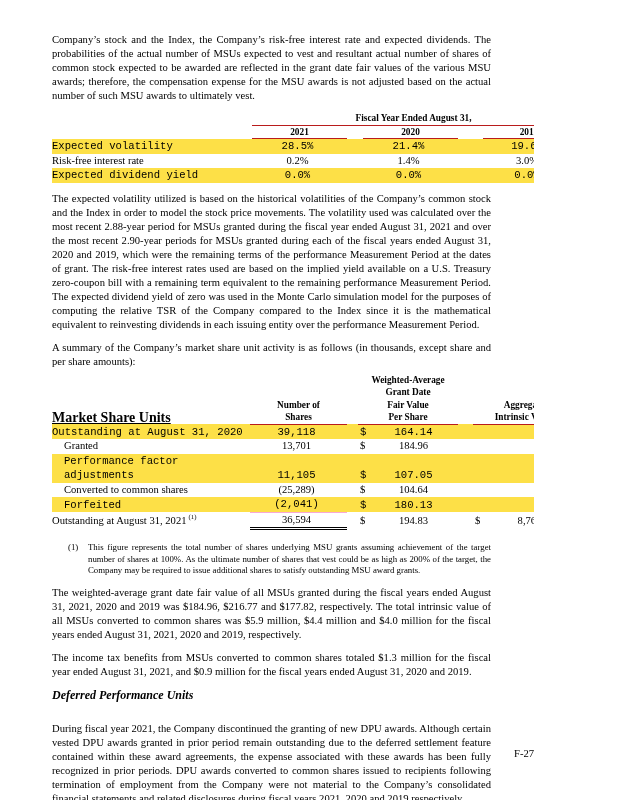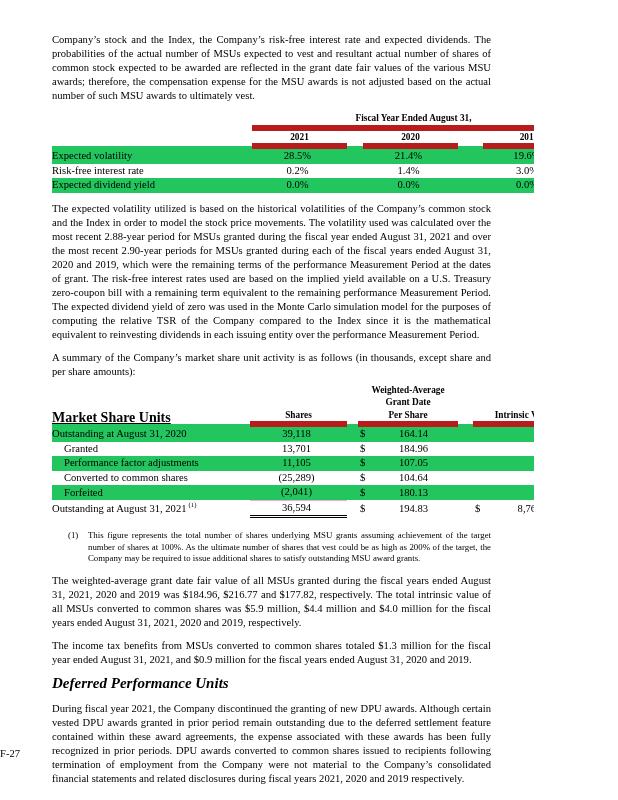--- a/index.html
+++ b/index.html
@@ -17,53 +17,53 @@
     font-size:10.6px;
     line-height:14px;
     text-align:justify;
   }
   p.intro { margin-bottom:5px; }
 
   table { border-collapse:collapse; width:100%; table-layout:fixed; }
   td { padding:0; vertical-align:bottom; font-size:10.6px; line-height:14.5px; }
   td.hc { font-weight:bold; text-align:center; font-size:9.3px; line-height:12.5px; }
   td.hl { font-weight:bold; font-size:14px; line-height:12.5px; }
-  .bb { border-bottom:6px solid #b91c1c; }
+  .bb { border-bottom:1px solid #b91c1c; }
   .num { text-align:center; padding-right:4px; }
-  .cyan { background:#22c55e; }
+  .cyan { background:#fde047;font-family:Liberation Mono, monospace; }
   .ind { padding-left:12px; }
   .dollar { text-align:left; padding-left:2px; }
   .underlined { text-decoration:underline; }
   .tbl1 { margin:0 0 9px 0; }
   .tbl2 { margin:0 0 12px 0; }
   .total-shares { border-top:1px solid #f9a8d4; border-bottom:3px double #000; }
   sup.fn-ref { font-size:6.8px; vertical-align:super; line-height:0; margin-left:2px; }
 
   .footnote {
     position:relative;
     margin:0 0 9px 16px;
     padding-left:20px;
     font-size:8.8px;
     line-height:11.5px;
     text-align:justify;
   }
   .footnote .marker { position:absolute; left:0; top:0; }
 
   .dpu-heading {
-    margin:0 0 12px 0;
-    font-size:15px;
+    margin:0 0 20px 0;
+    font-size:12px;
     line-height:14px;
     font-weight:bold;
     font-style:italic;
   }
   .page-footer {
     position:absolute;
     top:748px; left:0;
     width:100%;
-    text-align:left;
+    text-align:right;
     font-size:10.6px;
   }
 </style>
 </head>
 <body>
 
 <div class="page">
   <div class="content">
 
     <p class="body">Company’s stock and the Index, the Company’s risk-free interest rate and expected dividends. The probabilities of the actual number of MSUs expected to vest and resultant actual number of shares of common stock expected to be awarded are reflected in the grant date fair values of the various MSU awards; therefore, the compensation expense for the MSU awards is not adjusted based on the actual number of such MSU awards to ultimately vest.</p>
@@ -144,20 +144,28 @@
       </tr>
       <tr>
         <td></td>
             <td></td>
             <td></td>
         <td colspan="2" class="hc">Grant Date</td>
         <td></td>
             <td colspan="2"></td>
       </tr>
       <tr>
+        <td></td>
+        <td class="hc">Number of</td>
+        <td></td>
+        <td colspan="2" class="hc">Fair Value</td>
+        <td></td>
+        <td colspan="2" class="hc">Aggregate</td>
+      </tr>
+      <tr>
         <td class="hl"><span class="underlined">Market Share Units</span></td>
         <td class="hc bb">Shares</td>
         <td></td>
         <td colspan="2" class="hc bb">Per Share</td>
         <td></td>
         <td colspan="2" class="hc bb">Intrinsic Value</td>
       </tr>
       <tr class="cyan">
         <td>Outstanding at August 31, 2020</td>
         <td class="num">39,118</td>

